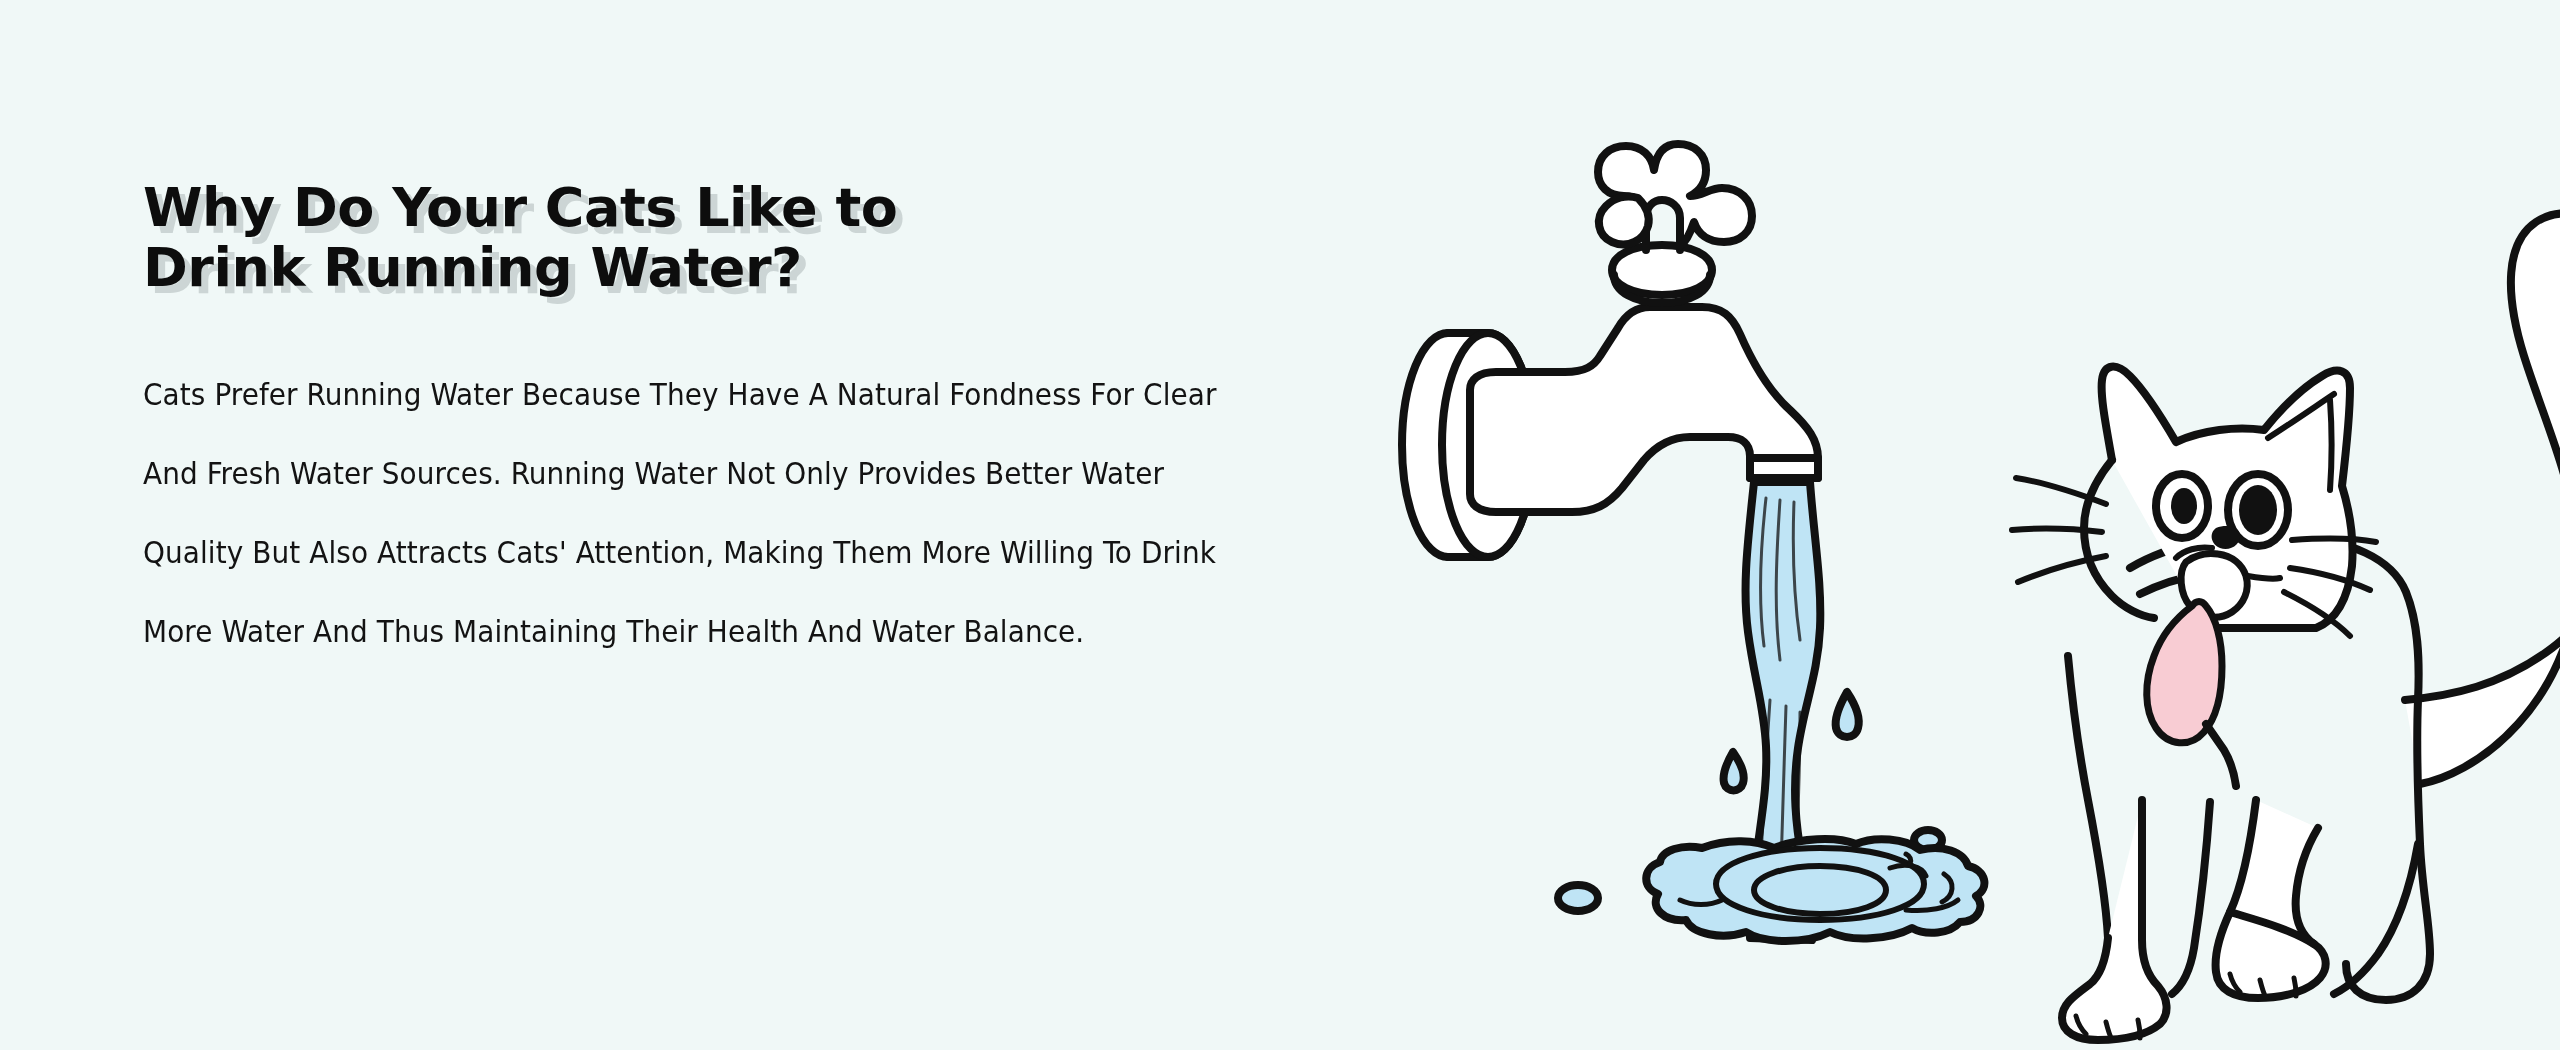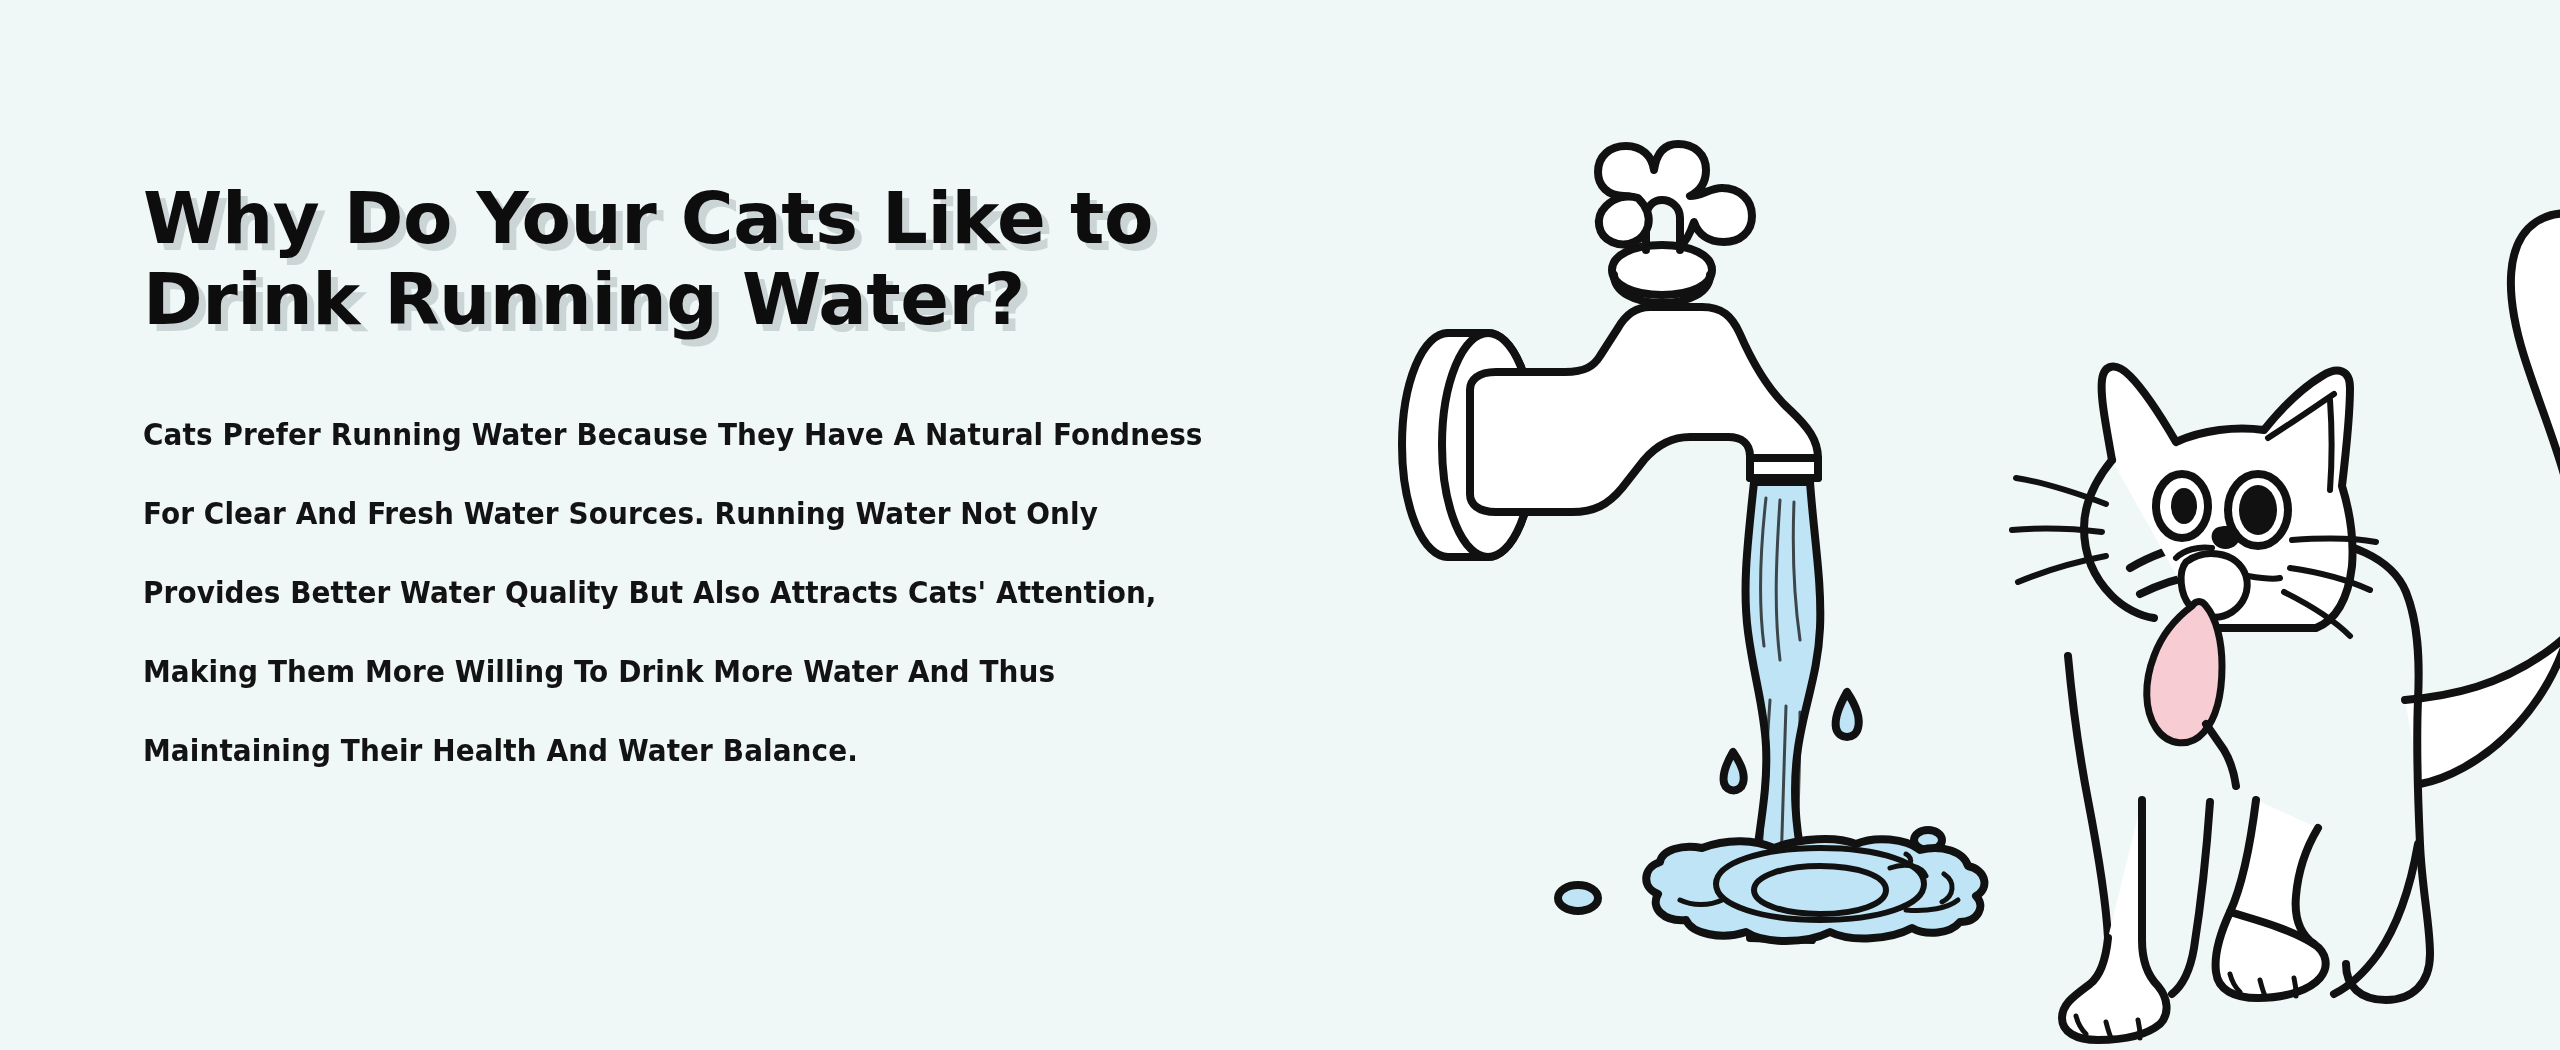--- a/index.html
+++ b/index.html
@@ -25,35 +25,35 @@
     position: absolute;
     left: 143px;
     top: 178px;
     width: 1120px;
   }
 
   .headline {
     margin: 0;
     font-family: "DejaVu Sans", sans-serif;
     font-weight: 700;
-    font-size: 72px;
+    font-size: 54px;
     line-height: 1.12;
     letter-spacing: -0.5px;
     color: #0d0d0d;
     text-shadow: 7px 7px 0 rgba(160,170,170,0.45);
     white-space: pre-line;
     max-width: 1090px;
   }
 
   .body-copy {
     margin: 0;
     margin-top: 56px;
     font-family: "DejaVu Sans Condensed", "Liberation Sans Narrow", "Liberation Sans", sans-serif;
     font-stretch: condensed;
-    font-weight: 700;
+    font-weight: 400;
     font-size: 31px;
     line-height: 2.55;
     color: #131313;
     letter-spacing: 0.1px;
     max-width: 1090px;
   }
 
   
   .illustration {
     position: absolute;

